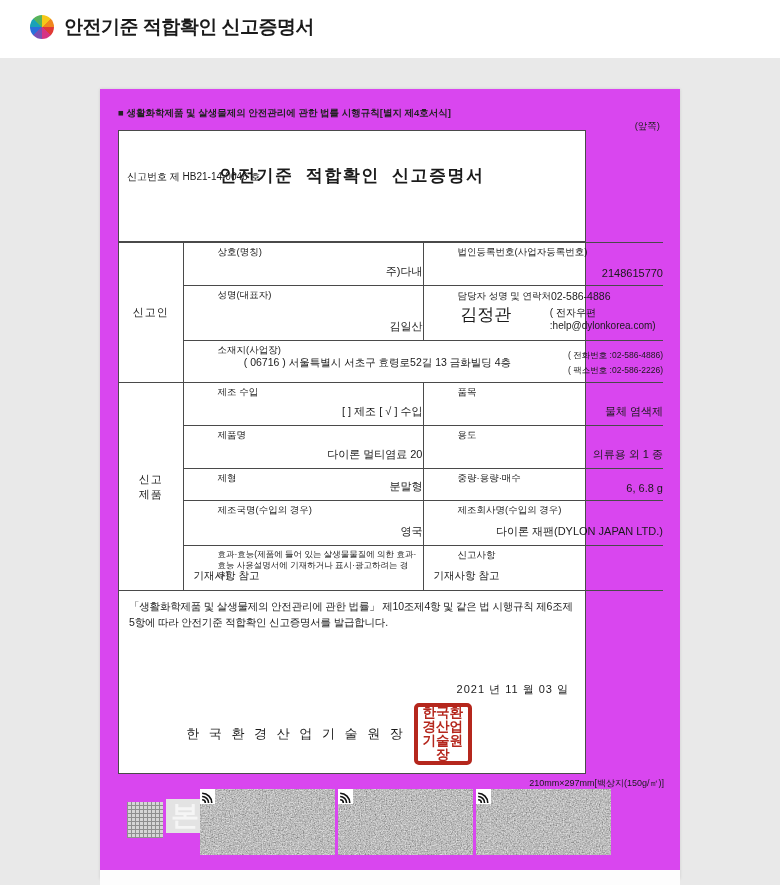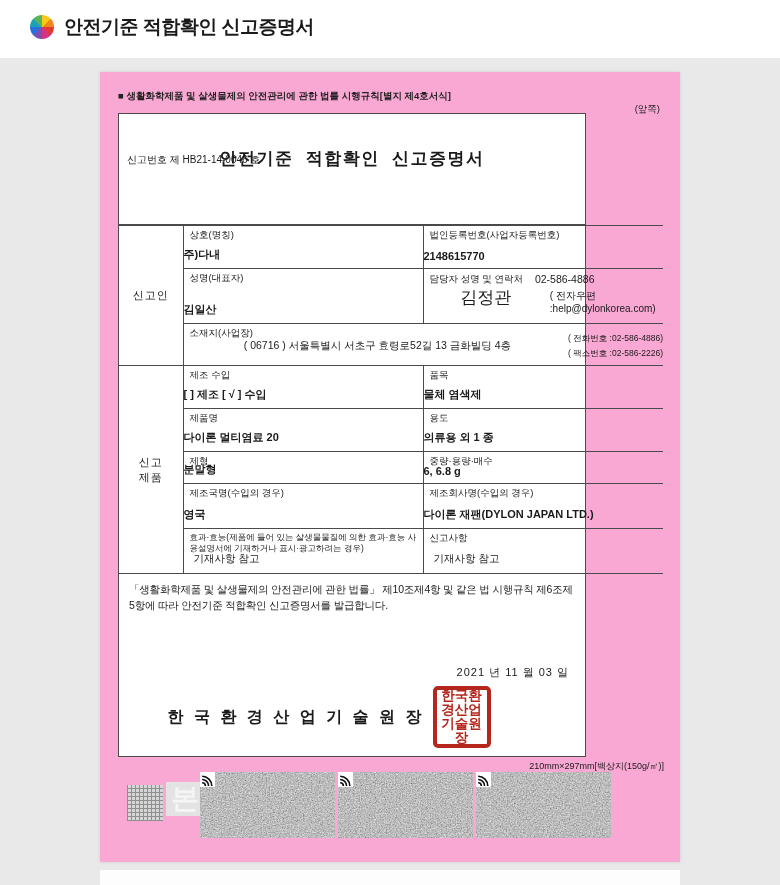--- a/index.html
+++ b/index.html
@@ -7,64 +7,64 @@
               font-family:"Liberation Sans","DejaVu Sans",sans-serif; color:#1a1a1a; }
 
   
   .page-header { position:absolute; top:14px; left:30px; display:flex; align-items:center; gap:10px; }
   .color-wheel { width:24px; height:24px; border-radius:50%;
     background:conic-gradient(from 0deg,#f6c819 0 45deg,#f0871e 45deg 90deg,#e03a35 90deg 135deg,#d63384 135deg 180deg,#7a4fb3 180deg 225deg,#2a6fdb 225deg 270deg,#19a2b8 270deg 315deg,#57b35c 315deg 360deg); }
   .page-title { font-size:19px; font-weight:bold; letter-spacing:-0.5px; }
 
   
   .canvas { position:absolute; top:58px; left:0; width:780px; height:827px; background:#e9e9e9; }
-  .sheet { position:absolute; top:14px; left:100px; width:580px; height:790px; background:#f9a8d4;
+  .sheet { position:absolute; top:31px; left:100px; width:580px; height:790px; background:#d946ef;
            box-shadow:0 0 3px rgba(0,0,0,.12); }
   .next-sheet { position:absolute; top:812px; left:100px; width:580px; height:15px; background:#fdfdfd; }
 
   .form-ref { position:absolute; top:18px; left:18px; right:18px; font-size:9.5px; font-weight:bold; color:#222; }
   .side-note { position:absolute; top:31px; right:20px; font-size:9.5px; color:#222; }
 
   
   .main-box { position:absolute; top:41px; left:18px; width:468px; height:644px; border:1.5px solid #4a4a4a; background:#fff; }
   .head-cell { position:relative; height:78px; border-bottom:1px solid #4a4a4a; }
   .report-no { position:absolute; top:6px; left:8px; font-size:10px; }
   .doc-title { text-align:center; margin-top:33px; font-size:17px; font-weight:bold; letter-spacing:1.5px; word-spacing:6px; }
 
   table.form-table { width:100%; border-collapse:collapse; table-layout:fixed; }
   .form-table td { border:1px solid #4a4a4a; vertical-align:top; position:relative; padding:0; }
   .form-table tr td:first-child { border-left:none; }
   .form-table tr td:last-child { border-right:none; }
   .sec { text-align:center; vertical-align:middle !important; font-size:11px; letter-spacing:1px; }
   .sec .sec-line { display:block; line-height:1.35; }
-  .lbl { display:block; padding:3px 6px 0; font-size:9.5px; text-align:left; line-height:1.25; }
-  .val { position:absolute; bottom:6px; left:0; right:0; text-align:left; font-size:11px;font-weight:bold; }
+  .lbl { display:block; padding:3px 6px 0; font-size:9.5px; text-align:left; line-height:1.25;margin-left:28px; }
+  .val { position:absolute; bottom:6px; left:0; right:0; text-align:right; font-size:11px; }
   .val-left { position:absolute; bottom:7px; left:10px; text-align:left; font-size:10.5px; }
   .lbl-sm { font-size:8.5px; }
 
   .r1{height:43px}.r2{height:55px}.r3{height:42px}.r4{height:43px}
   .r5{height:43px}.r6{height:32px}.r7{height:45px}.r8{height:45px}
 
   
-  .lbl-row { display:flex; align-items:center; padding:3px 6px 0; gap:12px; }
+  .lbl-row { display:flex; align-items:center; padding:3px 6px 0; }
   .lbl-row .lbl { padding:0; }
   .contact-phone { font-size:10.5px; margin-top:1px; }
   .contact-name { position:absolute; bottom:14px; left:0; width:52%; text-align:center; font-size:17px; }
   .contact-email { position:absolute; bottom:8px; right:3px; width:46%; font-size:10px; line-height:1.25; text-align:left; }
 
   
   .addr-row { position:absolute; bottom:5px; left:0; right:0; display:flex; align-items:center; }
   .addr-val { flex:1; text-align:right; font-size:10.5px; }
   .addr-contact { width:152px; font-size:8.5px; line-height:1.7; text-align:right; }
 
   .statement { padding:7px 10px 0; font-size:10.5px; line-height:1.55; letter-spacing:-0.2px; }
 
   .date-line { position:absolute; top:551px; right:16px; font-size:11px; letter-spacing:1px;text-align:center; }
   .issuer-row { position:absolute; top:572px; left:0; right:0; display:flex; justify-content:center; align-items:center; gap:8px; padding-right:46px; }
-  .issuer-name { font-size:16px; font-weight:bold; letter-spacing:3px; }
+  .issuer-name { font-size:13px; font-weight:normal; letter-spacing:3px; }
   .seal { width:58px; height:62px; border:4px solid #b5271d; border-radius:5px; display:flex; align-items:center; justify-content:center; background:#fff; }
   .seal-text { width:46px; color:#b5271d; font-weight:bold; font-size:13.5px; line-height:1.05; word-break:break-all; text-align:center; filter:blur(0.4px); }
 
   .paper-spec { position:absolute; top:688px; right:16px; font-size:9px; }
 
   
   .security-strip { position:absolute; top:698px; left:0; right:0; height:80px; }
   .crosshatch { position:absolute; top:15px; left:27px; width:36px; height:36px; background-color:#d6d6d6;
     background-image:repeating-linear-gradient(0deg,#8f8f8f 0 1px,transparent 1px 4px),
                      repeating-linear-gradient(90deg,#8f8f8f 0 1px,transparent 1px 4px); }

